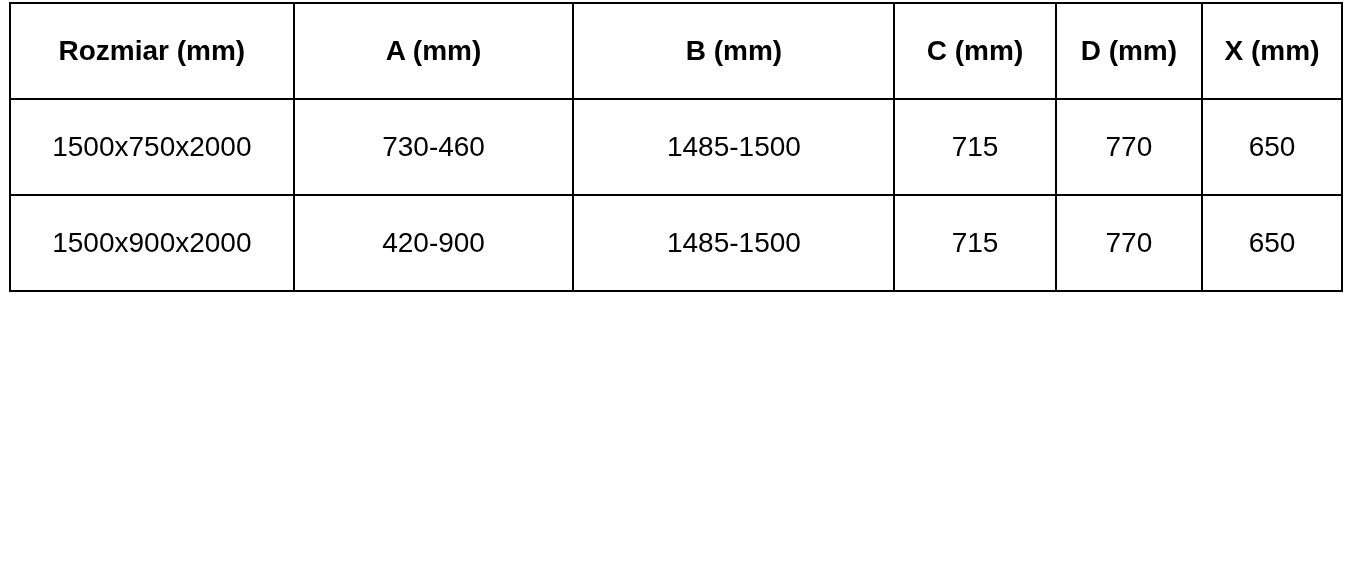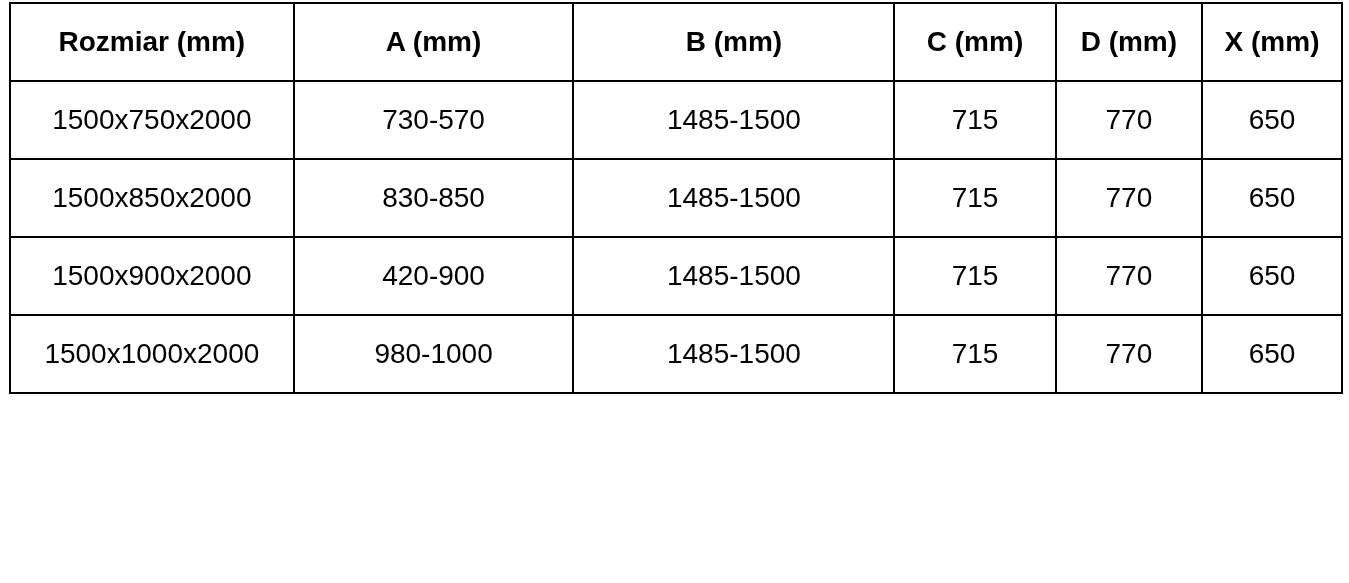--- a/index.html
+++ b/index.html
@@ -24,21 +24,21 @@
     border-collapse: collapse;
     table-layout: fixed;
     background: #ffffff;
   }
   table.spec-table th,
   table.spec-table td {
     border: 2px solid #000000;
     text-align: center;
     vertical-align: middle;
     height: 62px;
-    padding: 7px 4px;
+    padding: 16px 4px;
     color: #000000;
     font-size: 28px;
     line-height: 1;
     white-space: nowrap;
     overflow: hidden;
   }
   table.spec-table th {
     font-weight: bold;
   }
   col.c-rozmiar { width: 21.3%; }
@@ -67,45 +67,29 @@
         <th>A (mm)</th>
         <th>B (mm)</th>
         <th>C (mm)</th>
         <th>D (mm)</th>
         <th>X (mm)</th>
       </tr>
     </thead>
     <tbody>
         <tr>
           <td>1500x750x2000</td>
-          <td>730-570</td>
-          <td>1485-1500</td>
-          <td>715</td>
-          <td>770</td>
-          <td>650</td>
-        </tr>
-        <tr>
-          <td>1500x850x2000</td>
-          <td>830-850</td>
+          <td>730-460</td>
           <td>1485-1500</td>
           <td>715</td>
           <td>770</td>
           <td>650</td>
         </tr>
         <tr>
           <td>1500x900x2000</td>
           <td>420-900</td>
           <td>1485-1500</td>
           <td>715</td>
           <td>770</td>
           <td>650</td>
         </tr>
-        <tr>
-          <td>1500x1000x2000</td>
-          <td>980-1000</td>
-          <td>1485-1500</td>
-          <td>715</td>
-          <td>770</td>
-          <td>650</td>
-        </tr>
       </tbody>
   </table>
 </div>
 
 </body></html>

